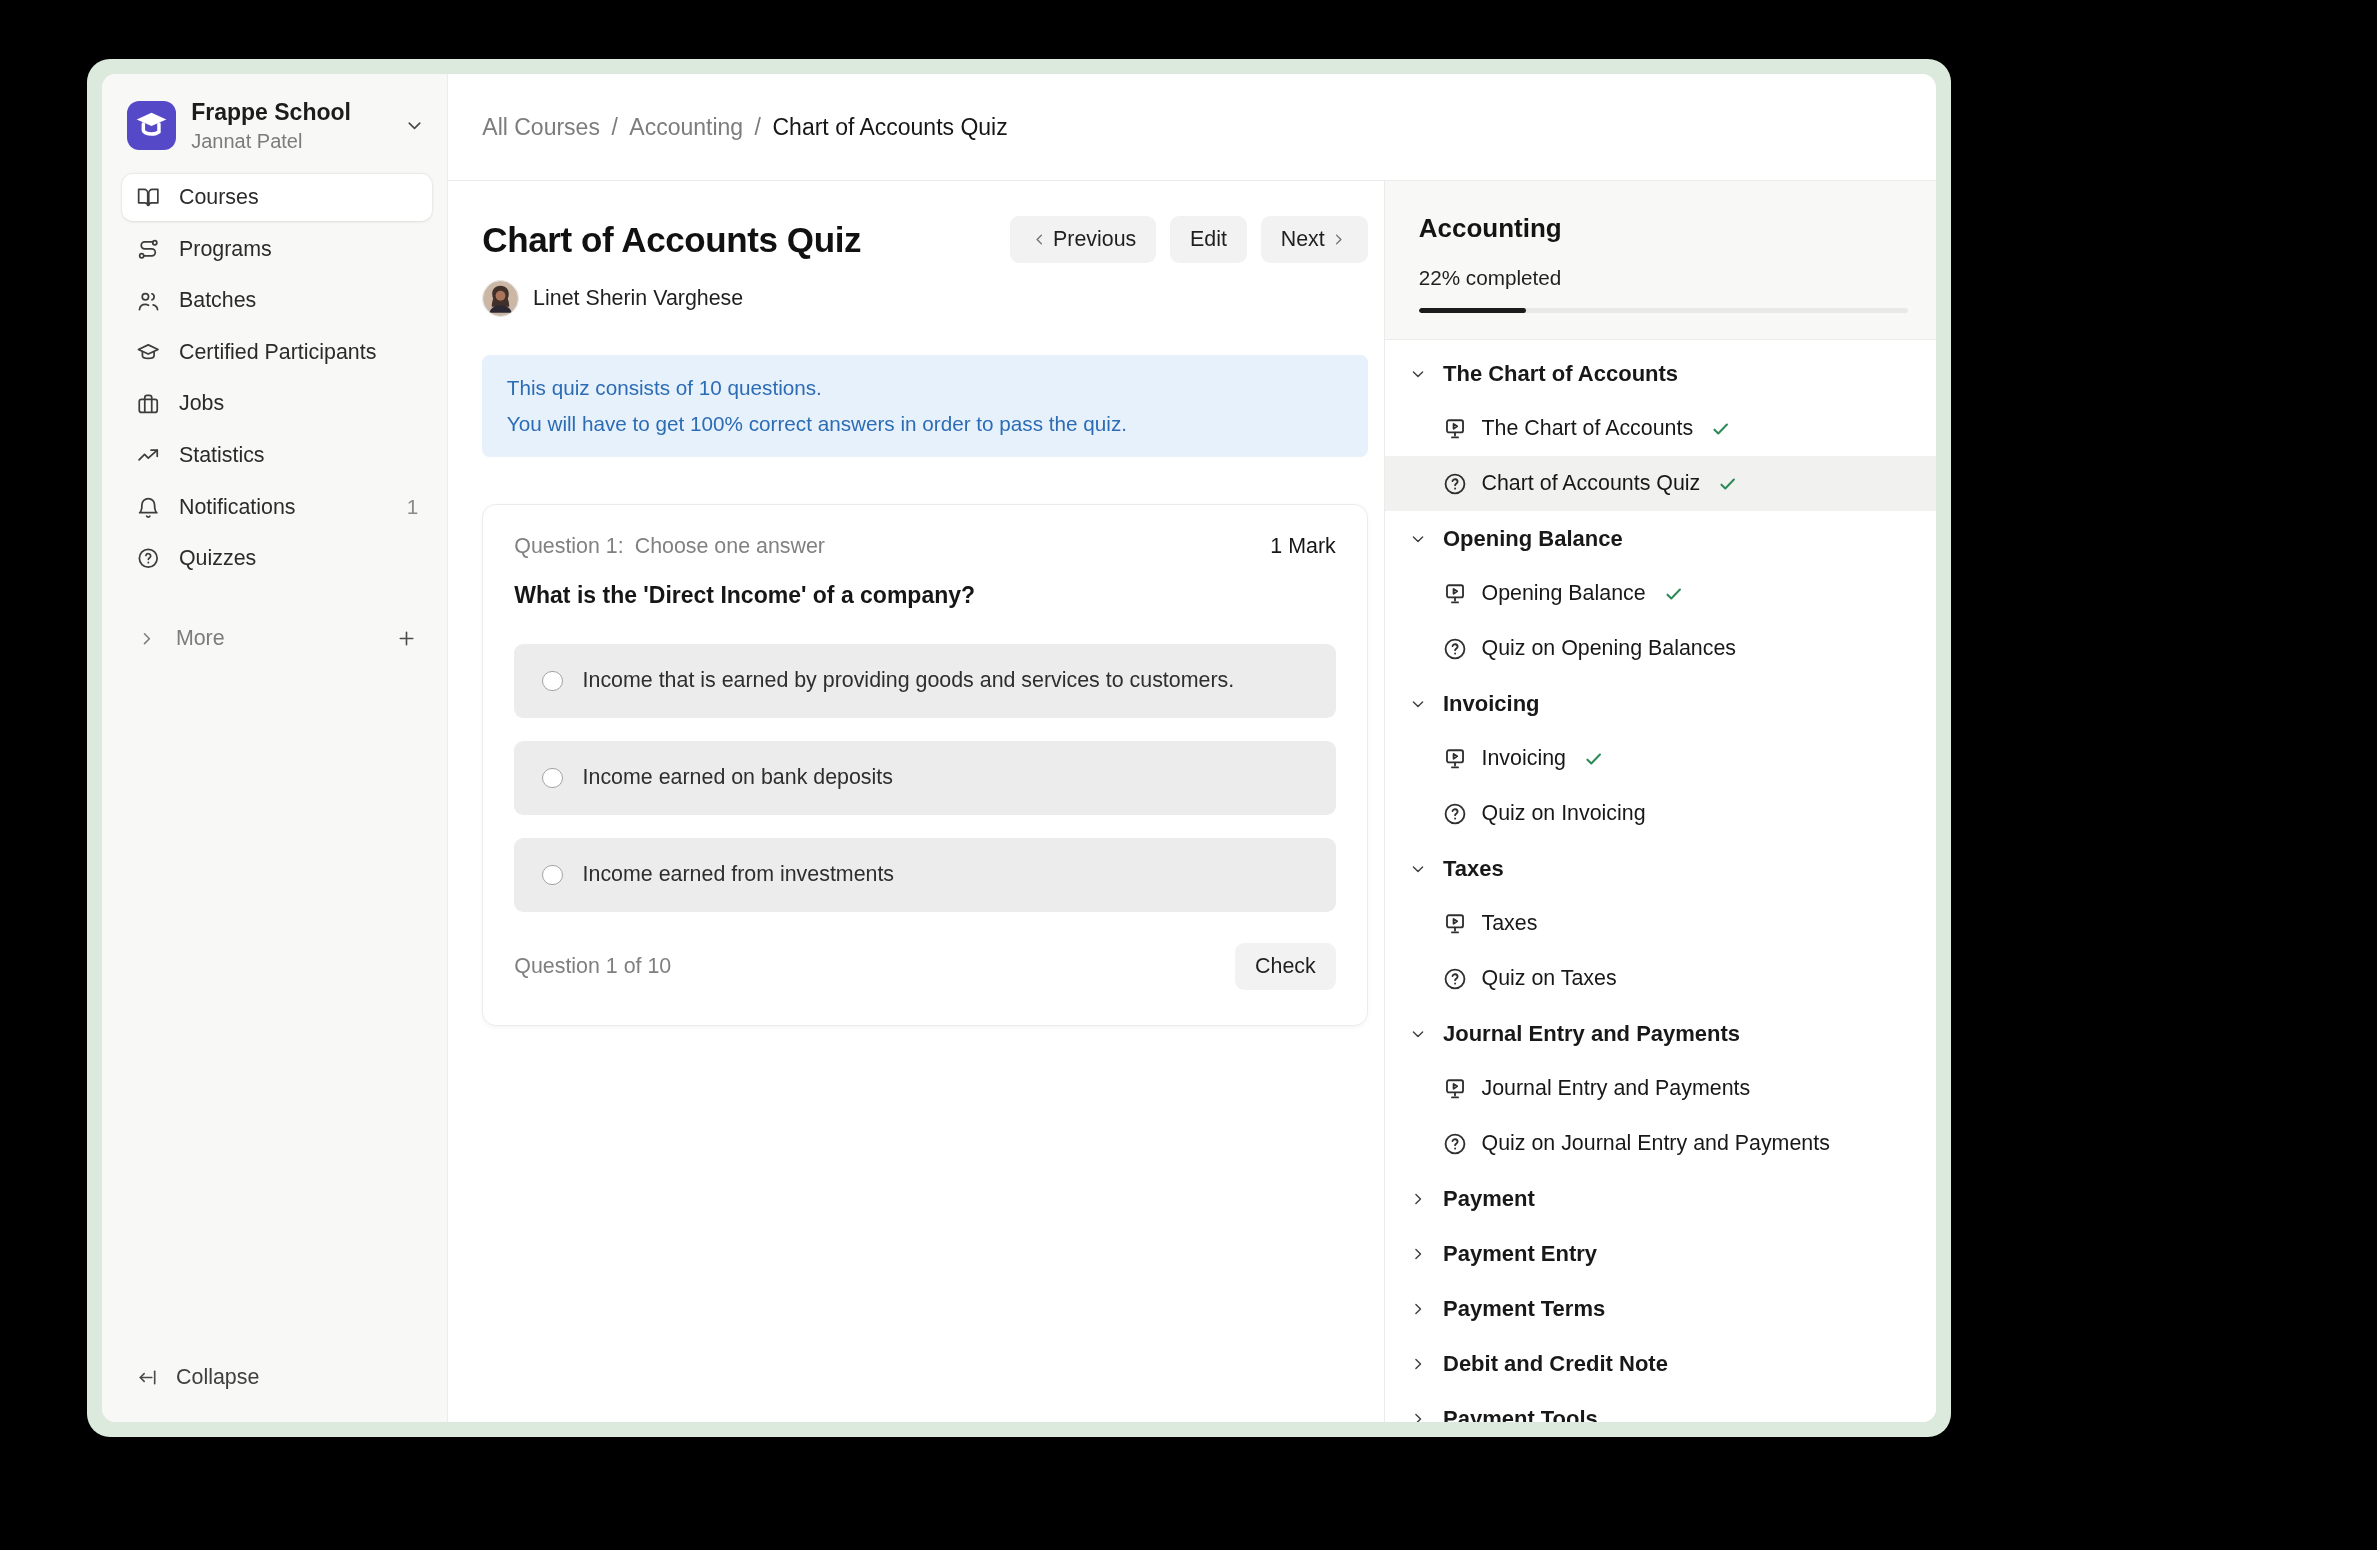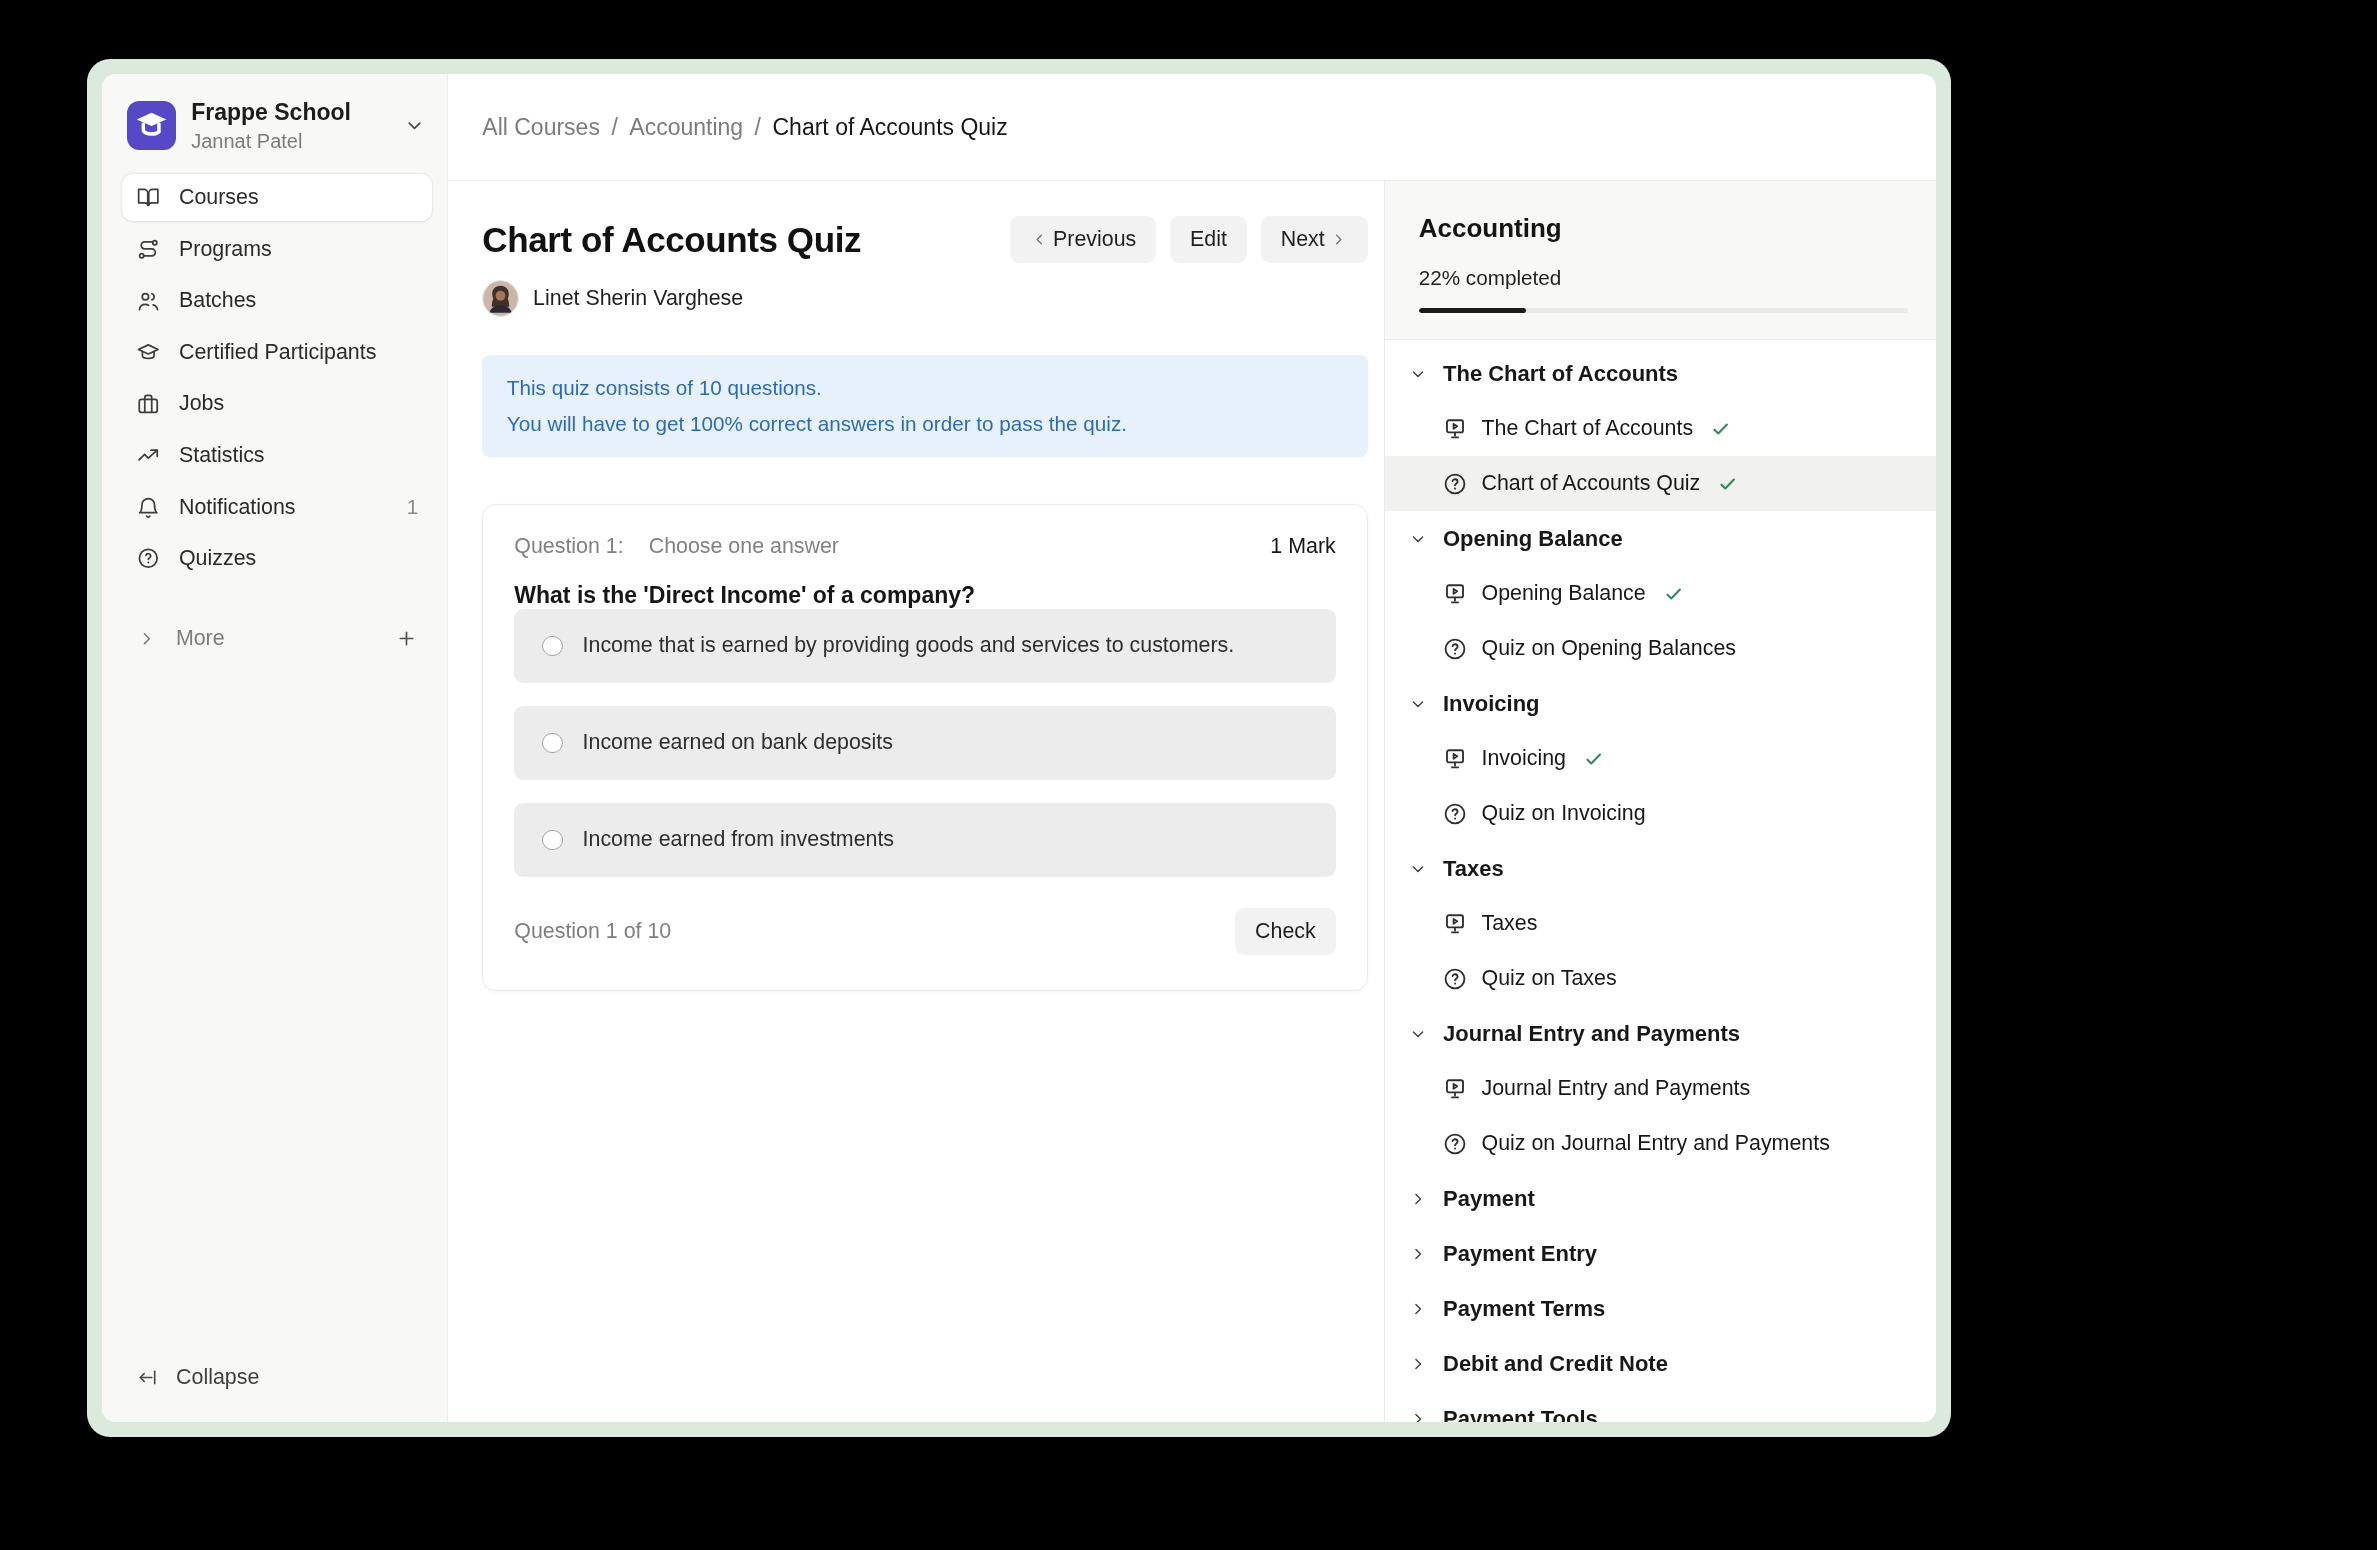--- a/index.html
+++ b/index.html
@@ -63,24 +63,24 @@
   .avatar svg{width:100%;height:100%;display:block;}
   .author-name{font-size:21.4px;color:#1f1f1f;}
   .notice{margin-top:38px;background:var(--notice-bg,#e6f1fc);border-radius:7.7px;
           padding:20.7px 24.5px;max-width:1229px;box-sizing:border-box;}
   .notice p{margin:0;font-size:20.7px;color:var(--notice-text,#2c6cb4);}
   .notice p + p{margin-top:12.3px;}
   .card{margin-top:47px;background:#fff;border:0.8px solid #ebebeb;border-radius:13.8px;
         padding:29px 31px 35px;box-shadow:0 1.5px 4.6px rgba(0,0,0,.04);
         max-width:1229px;box-sizing:border-box;}
   .card-meta{display:flex;align-items:center;font-size:21.4px;color:#818181;}
-  .meta-ins{margin-left:25px;}
+  .meta-ins{margin-left:11px;}
   .meta-marks{margin-left:auto;color:#161616;font-weight:400;text-align:right;}
   .question{margin-top:23px;font-size:23px;font-weight:700;color:#161616;}
-  .options{display:flex;flex-direction:column;gap:23px;}
+  .options{margin-top:35px;display:flex;flex-direction:column;gap:23px;}
   .option{display:flex;align-items:center;gap:20px;background:#ececec;
           border-radius:9.2px;height:74px;padding:0 27.6px;font-size:21.4px;color:#2e2e2e;}
   .radio{width:20.7px;height:20.7px;border-radius:50%;border:1.5px solid #a3a3a3;
          background:#fff;flex:none;box-sizing:border-box;}
   .card-footer{margin-top:31px;display:flex;align-items:center;}
   .progress-label{font-size:21.4px;color:#7f7f7f;}
   .check-btn{margin-left:auto;}
 
   
   .course-panel{width:551px;min-width:551px;border-left:0.8px solid #ebebeb;

